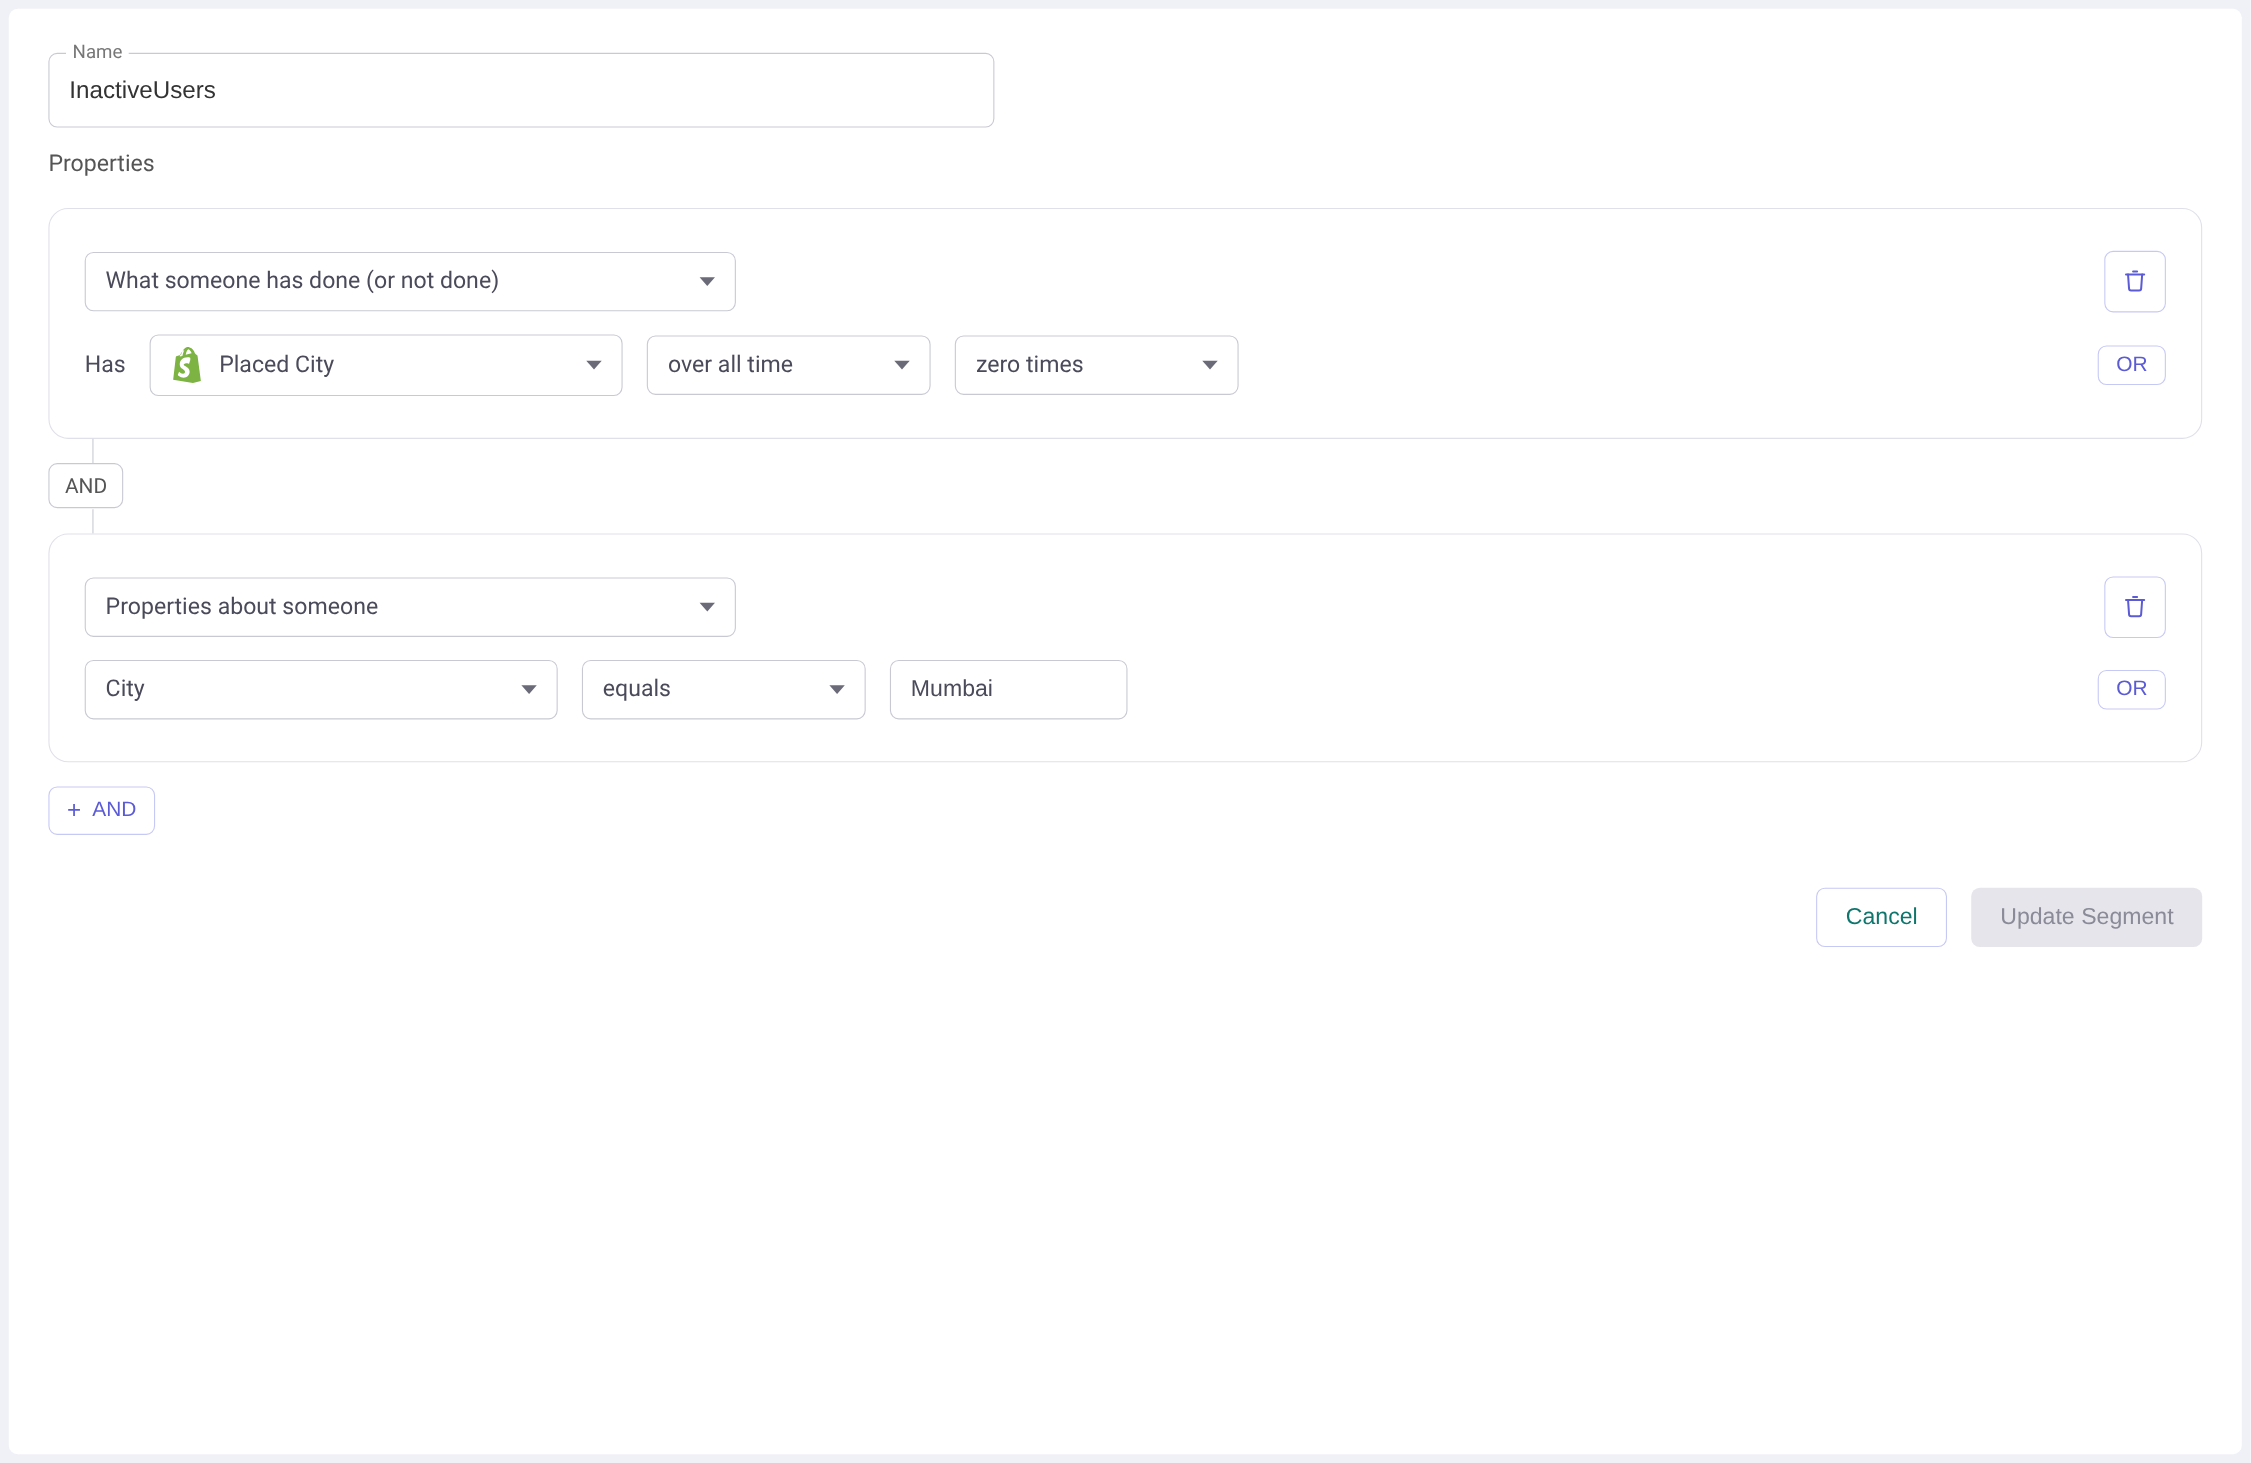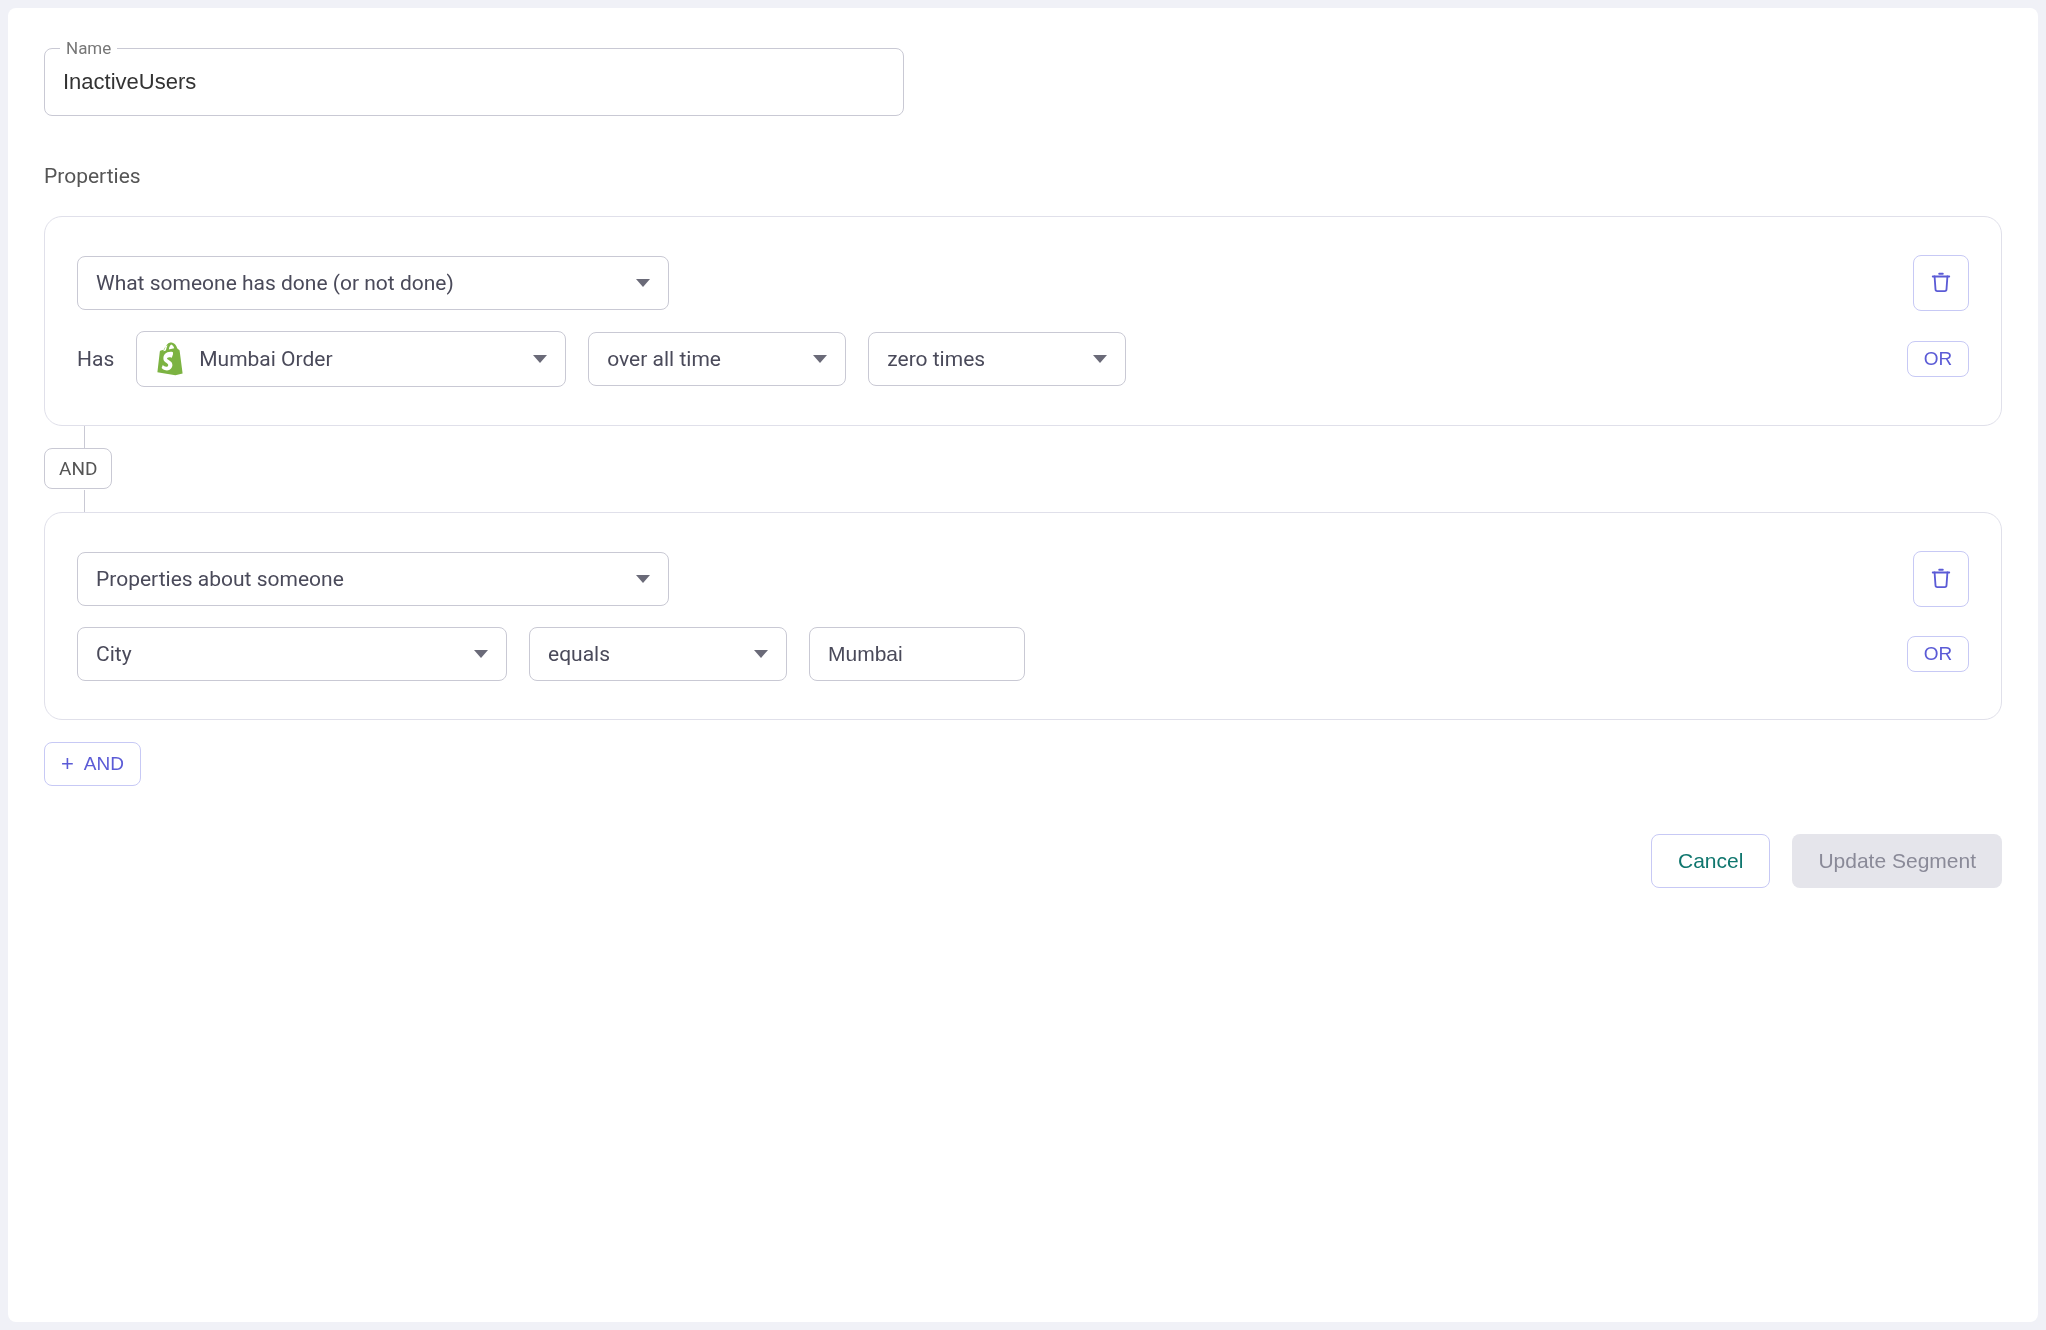--- a/index.html
+++ b/index.html
@@ -15,21 +15,21 @@
     margin: 8px;
     border-radius: 8px;
     padding: 40px 36px 30px 36px;
     min-height: calc(100vh - 16px);
   }
 
   
   .field-wrap {
     position: relative;
     width: 860px;
-    margin-bottom: 48px;
+    margin-bottom: 21px;
   }
   .field-legend {
     position: absolute;
     top: -10px;
     left: 16px;
     background: #fff;
     padding: 0 6px;
     font-size: 17px;
     color: #777;
   }
@@ -267,21 +267,21 @@
       <div class="condition-row2">
         <span class="has-label">Has</span>
         <div class="select select-event">
           <span class="event-content">
             <span class="shopify-icon">
               <svg width="30" height="34" viewBox="0 0 50 56">
                 <path fill="#7cb342" d="M37 10c-1-4-4-8-8-9-3-1-6 0-8 2-2 2-4 5-5 9l-6 2c-1 0-2 1-2 2L4 50l30 5 12-3-5-38c0-1-1-2-2-2l-2-2zm-10-6c2 1 4 3 5 6l-9 2c1-4 2-7 4-8zm-6 1c-1 2-2 5-3 9l-4 1c1-5 4-9 7-10z"></path>
                 <path fill="#fff" d="M30 20l-2 6s-2-1-4-1c-3 0-4 2-4 2 0 3 9 3 9 11 0 5-4 9-9 9-6 0-9-4-9-4l2-5s3 3 6 3c2 0 3-1 3-3 0-4-8-4-8-11 0-6 4-11 12-11 3 0 4 1 4 1z"></path>
               </svg>
             </span>
-            <span>Mumbai Order</span>
+            <span>Placed City</span>
           </span>
           <span class="chevron"></span>
         </div>
         <div class="select select-range">
           <span>over all time</span>
           <span class="chevron"></span>
         </div>
         <div class="select select-times">
           <span>zero times</span>
           <span class="chevron"></span>

